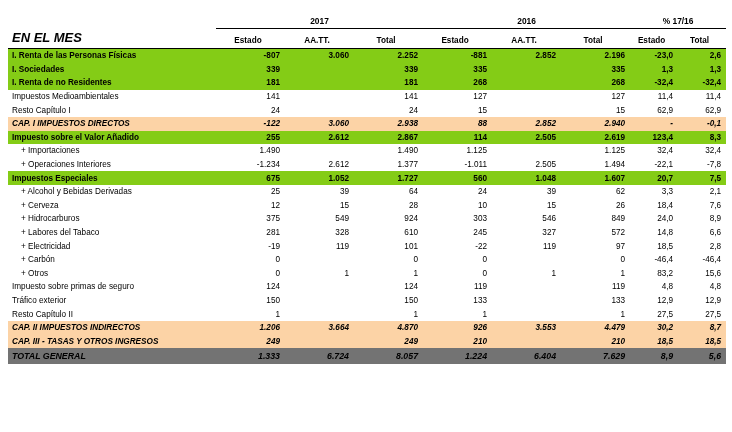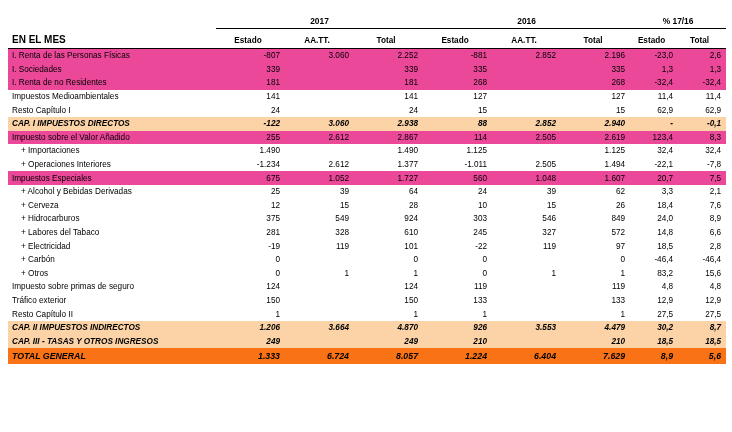--- a/index.html
+++ b/index.html
@@ -54,21 +54,22 @@
     font-size: 8.2px;
     text-align: center;
     padding-right: 5px;
     padding-bottom: 3px;
     vertical-align: bottom;
   }
   tr.hdr-cols td.lbl {
     text-align: left;
     padding-left: 4px;
     padding-right: 0;
-    font-size: 10px;
+    font-size: 13px;
+    font-style: italic;
   }
   .ul-year {
     border-bottom: 1.3px solid #000;
     margin-top: 11px;
   }
   .thickline td {
     border-bottom: 1.6px solid #000;
     height: 0;
     line-height: 0;
     font-size: 0;
@@ -85,30 +86,30 @@
     text-align: left;
     padding-left: 4px;
     padding-right: 0;
   }
   tr.row td.lbl.indent {
     padding-left: 13px;
   }
 
   
   tr.blue td {
-    background: #ec4899;
-    font-weight: normal;
+    background: #84cc16;
+    font-weight: bold;
   }
   tr.orange td {
     background: #fcd3a6;
     font-weight: bold;
     font-style: italic;
   }
   tr.total td {
-    background: #f97316;
+    background: #737373;
     font-weight: bold;
     font-style: italic;
     font-size: 8.8px;
     height: 16px;
   }
   tr.plain td {
     background: #ffffff;
   }
 </style>
 </head>

